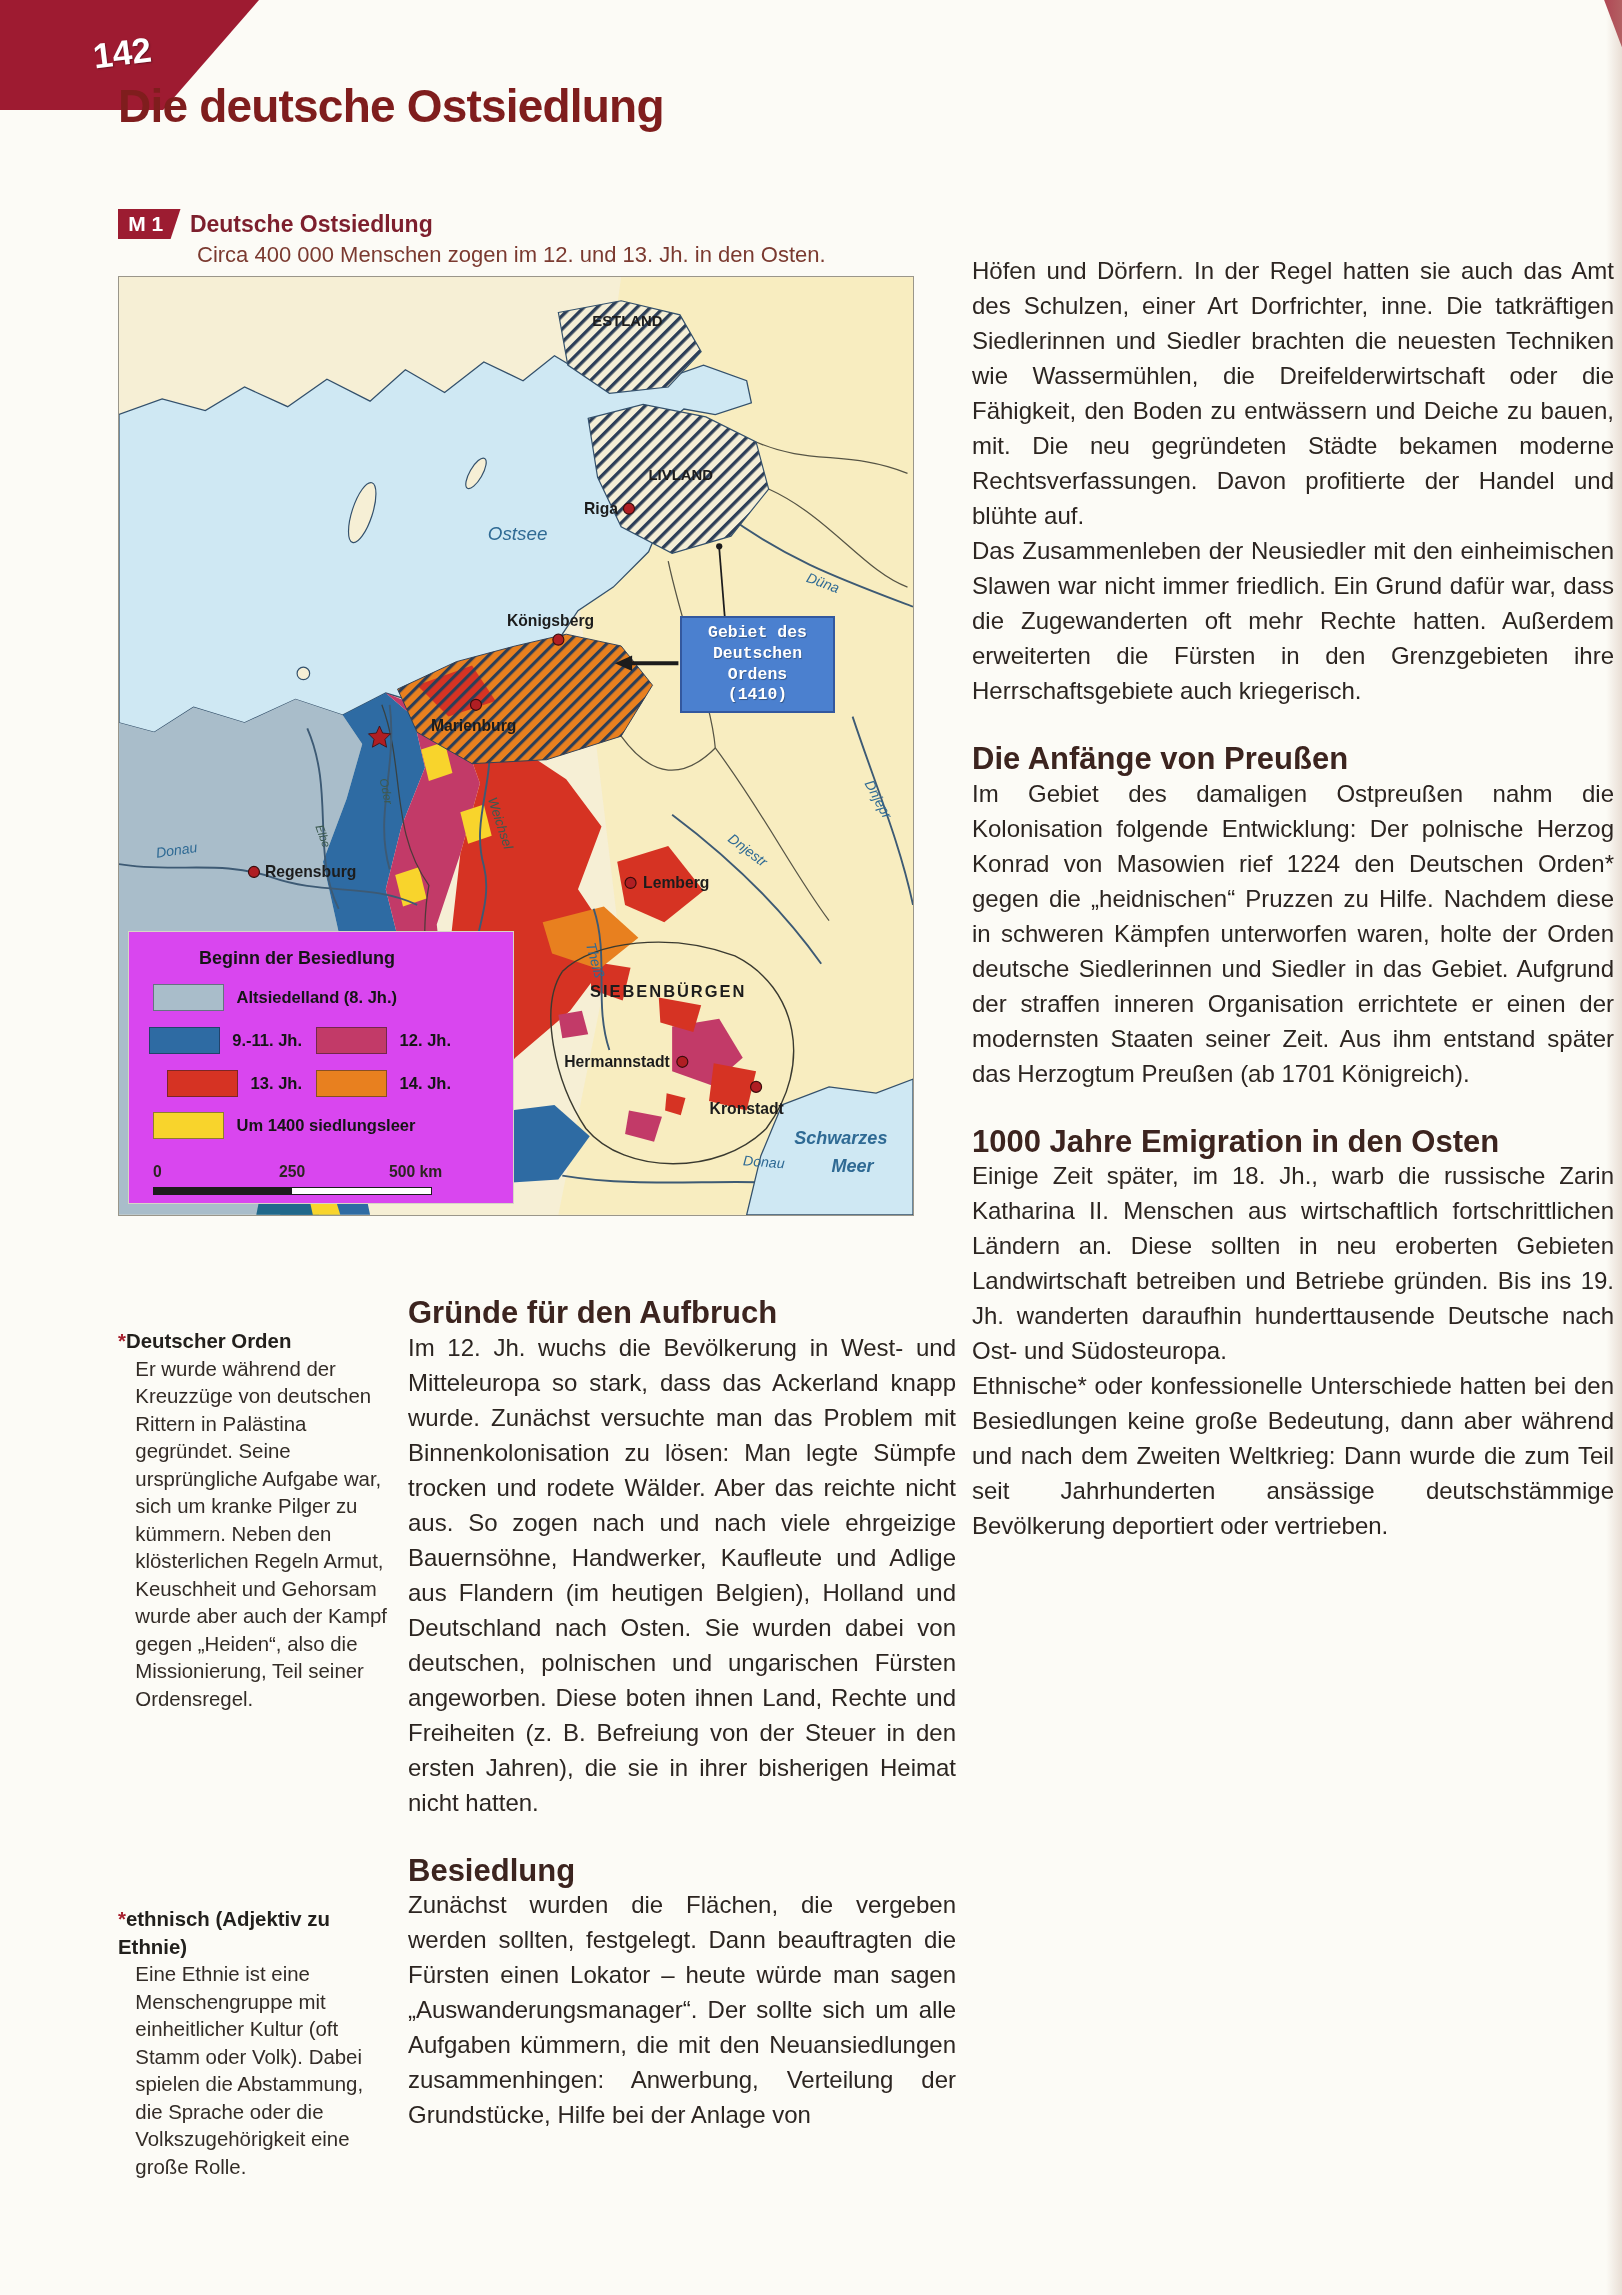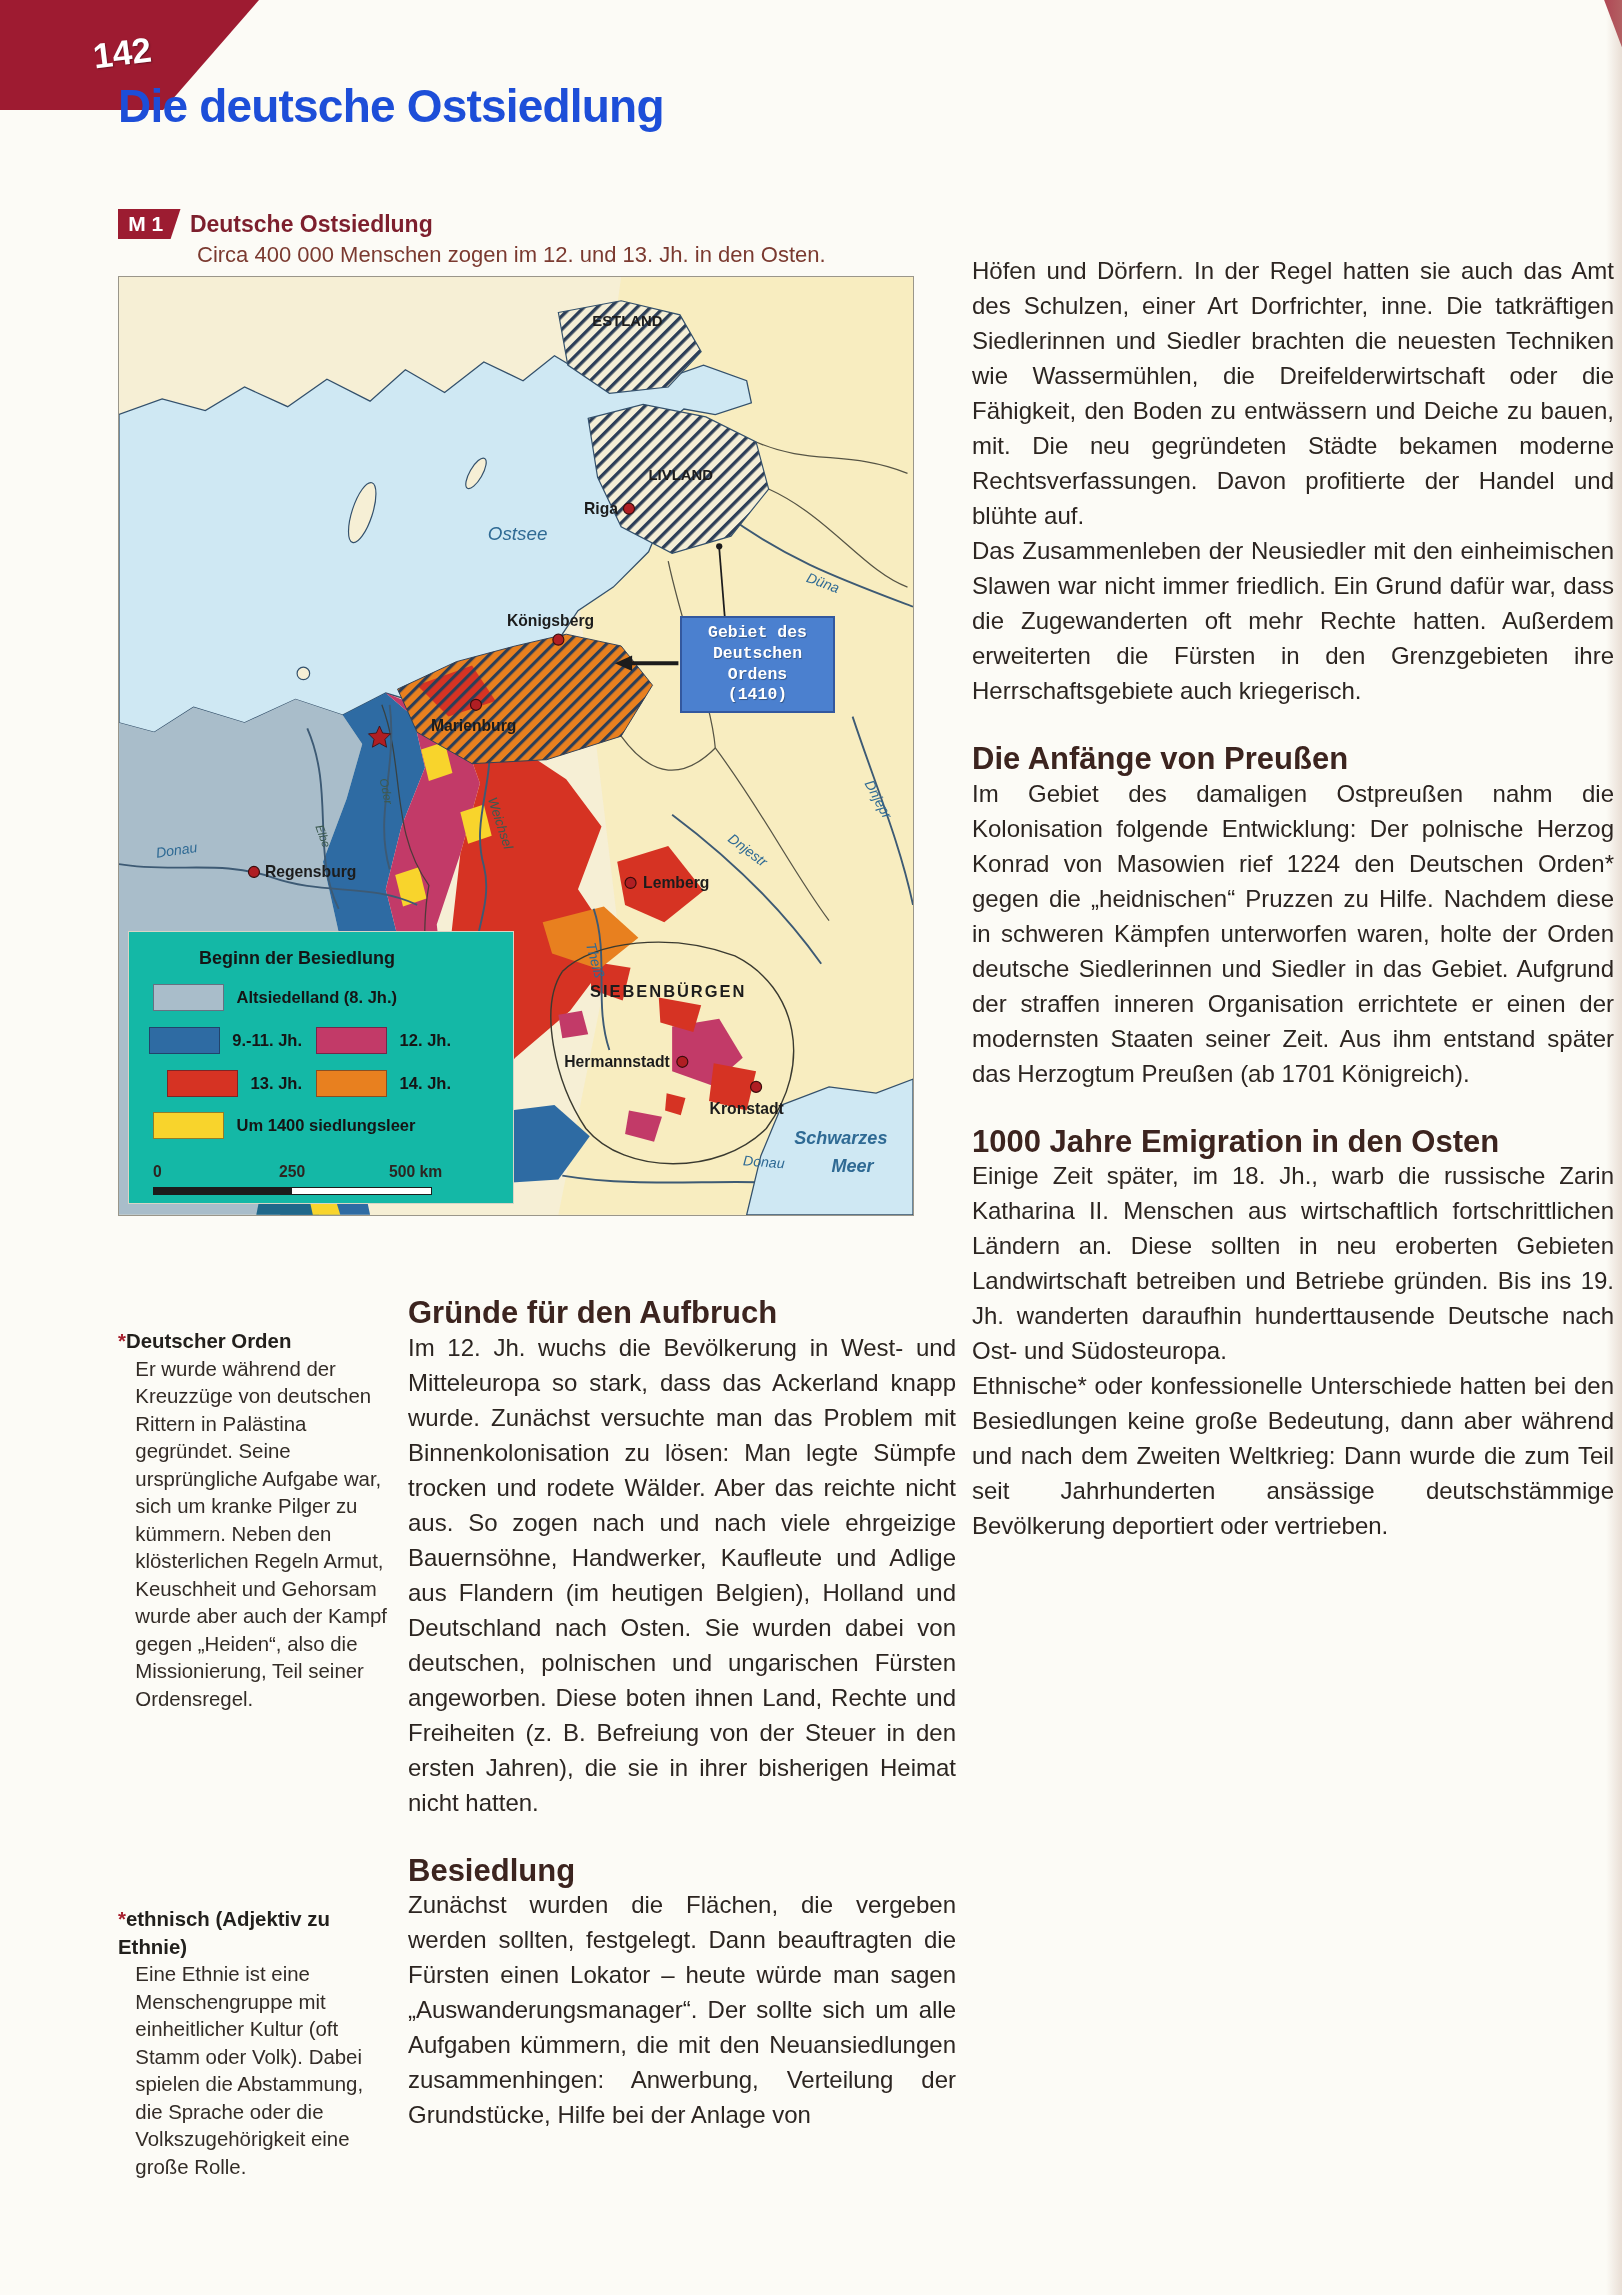--- a/index.html
+++ b/index.html
@@ -7,39 +7,39 @@
        background:#fcfbf6;font-family:"Liberation Sans",sans-serif;color:#2c2521;}
   .corner-badge{position:absolute;left:0;top:0;width:259px;height:110px;background:#9e1b31;
        clip-path:polygon(0 0,100% 0,63% 100%,0 100%);}
   .corner-badge .num{position:absolute;left:93px;top:33px;color:#fff;font-size:35px;font-weight:bold;
        transform:rotate(-7deg);text-shadow:0.8px 0.8px 1.6px rgba(0,0,0,.4);}
   .edge-sliver{position:absolute;right:0;top:0;width:27px;height:50px;background:#b04a56;
        clip-path:polygon(100% 0,100% 100%,30% 0);}
   .page-edge{position:absolute;right:0;top:0;width:17.3px;height:100%;
        background:linear-gradient(to right,rgba(190,160,140,0),rgba(185,150,130,.30));}
   .page-title{position:absolute;left:118px;top:79px;font-size:46px;font-weight:bold;
-       color:#1d4ed8;letter-spacing:-0.8px;}
+       color:#7f1d1d;letter-spacing:-0.8px;}
   
   .m1-header{position:absolute;left:118px;top:209px;width:794px;}
   .m1-row{display:flex;align-items:center;text-align:center;}
   .m1-badge{background:#9c1c31;color:#fff;font-weight:bold;font-size:21px;
        padding:3.1px 17.3px 3.1px 10.2px;clip-path:polygon(0 0,100% 0,84% 100%,0 100%);}
   .m1-heading{margin-left:9.4px;color:#7d1f2d;font-weight:bold;font-size:23px;}
   .m1-caption{margin-left:79px;margin-top:3.1px;color:#7b3a30;font-size:22px;}
   
   .map-box{position:absolute;left:118px;top:276px;width:794px;height:938px;
        border:0.8px solid #9a968a;background:#f6efd5;}
   .map-box svg{position:absolute;left:0;top:0;width:100%;height:100%;}
   svg text{font-family:"Liberation Sans",sans-serif;}
   .callout{position:absolute;left:561px;top:339px;width:151px;height:93px;background:#4b80cf;
        border:2.4px solid #33589e;display:flex;flex-direction:column;justify-content:center;
        align-items:center;color:#fff;font-weight:bold;font-size:16.5px;line-height:1.25;
        text-align:center;text-shadow:0.8px 0.8px 0.8px rgba(0,0,0,.35);font-family:Liberation Mono, monospace;}
   
-  .legend{position:absolute;left:9.4px;top:654px;width:386px;height:273px;background:#14b8a6;
+  .legend{position:absolute;left:9.4px;top:654px;width:386px;height:273px;background:#d946ef;
        border:0.8px solid #d8d5c6;box-sizing:border-box;padding:15.7px 0 0 23.6px;}
   .legend-title{font-size:18px;font-weight:bold;color:#151515;margin:0 0 4.7px 46px;}
   .lrow{display:flex;align-items:center;margin-top:15.7px;}
   .lcol{display:flex;align-items:center;width:149px;justify-content:flex-end;}
   .swatch{width:71px;height:27px;border:0.8px solid rgba(20,20,40,.45);box-sizing:border-box;flex:0 0 auto;}
   .llabel{margin-left:12.6px;font-size:16.5px;font-weight:bold;color:#151515;white-space:nowrap;}
   .scale{position:relative;margin-top:23.6px;width:298px;height:41px;}
   .scale .s0{position:absolute;left:0;top:0;font-size:15.7px;font-weight:bold;}
   .scale .s1{position:absolute;left:126px;top:0;font-size:15.7px;font-weight:bold;}
   .scale .s2{position:absolute;left:236px;top:0;font-size:15.7px;font-weight:bold;}

